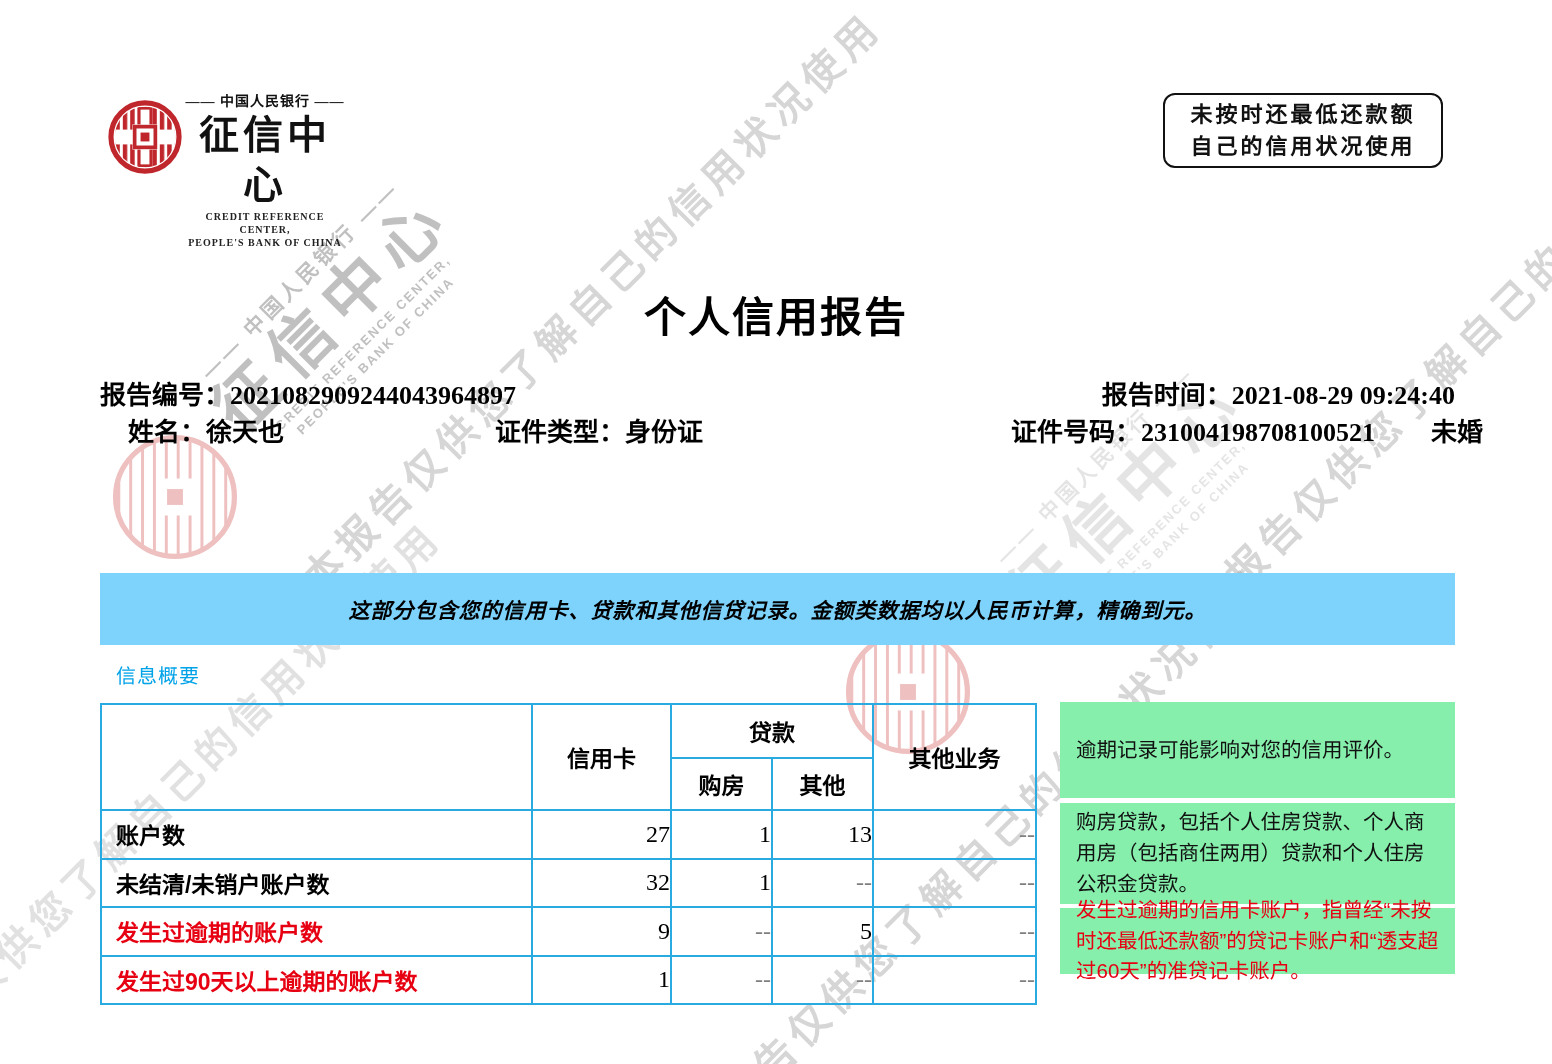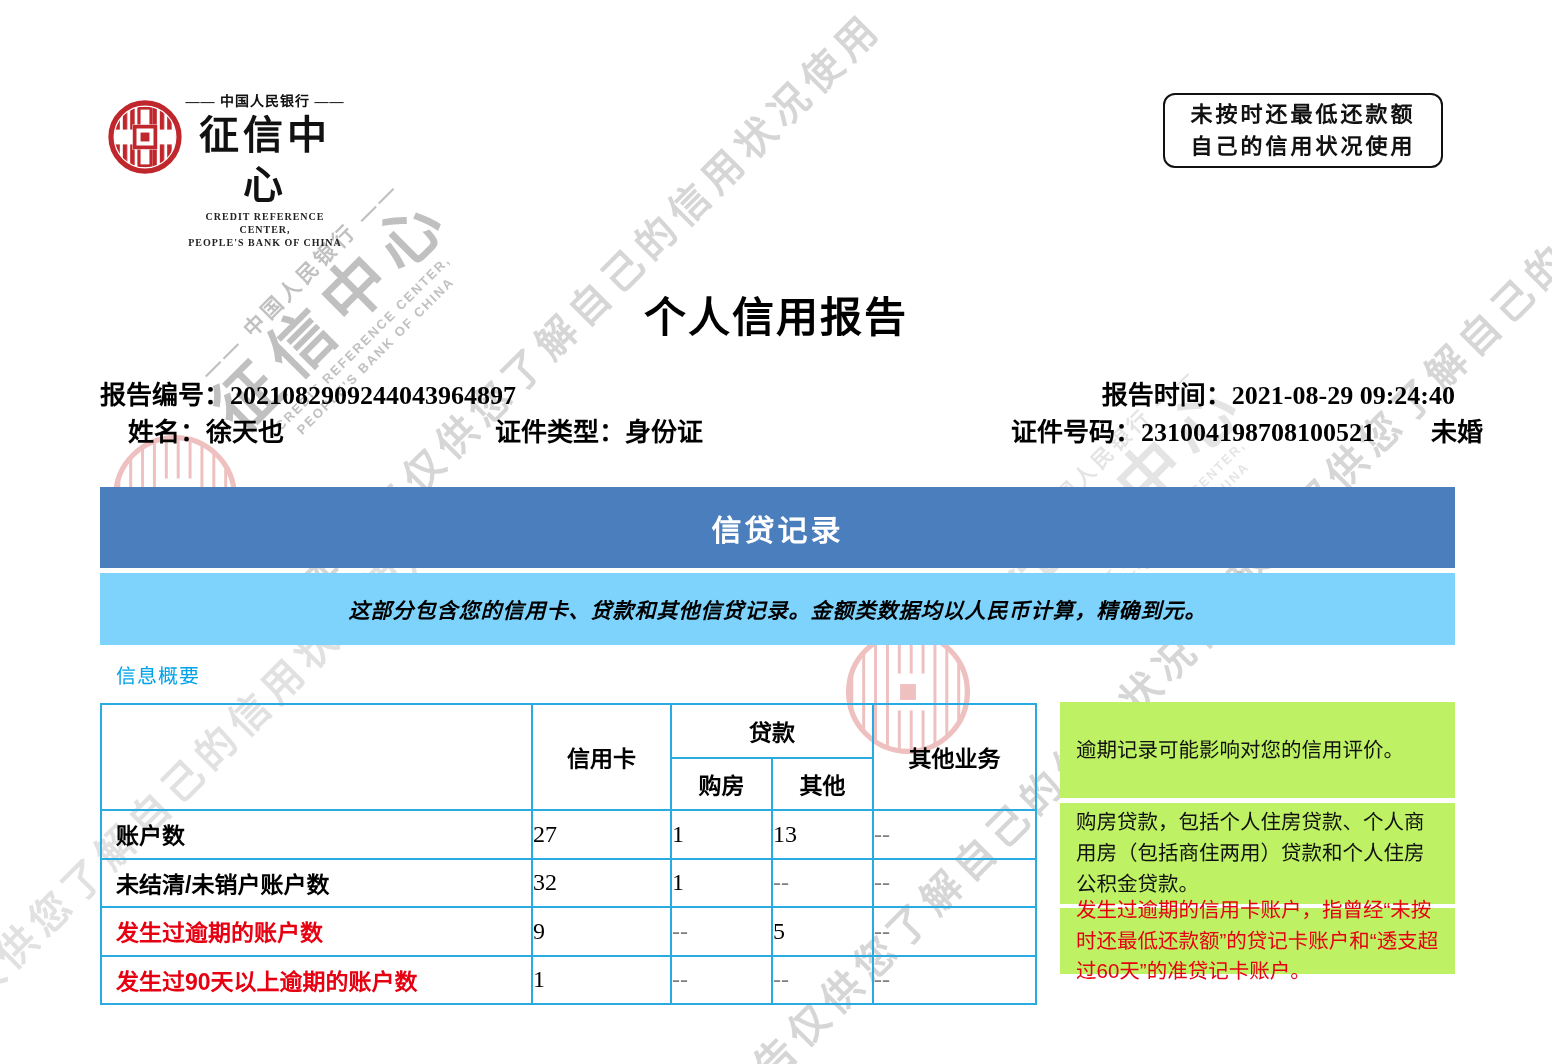--- a/index.html
+++ b/index.html
@@ -53,29 +53,29 @@
   .subbanner-text { font-size:21px; font-weight:bold; font-style:italic; color:#000; letter-spacing:1px; }
 
   
   .section-title { position:absolute; left:100px; top:660px; z-index:2; font-size:20px; font-weight:normal; color:#00a2e8; letter-spacing:1px;margin-left:16px; }
 
   
   .summary-table { position:absolute; left:100px; top:703px; z-index:2; border-collapse:collapse; table-layout:fixed; width:935px; background:transparent; }
   .summary-table td, .summary-table th { border:2px solid #29abe2; background:transparent; }
   .summary-table th { font-size:23px; font-weight:bold; color:#000; text-align:center;border-radius:18px; }
   .summary-table td.lbl { font-size:23px; font-weight:bold; color:#000; text-align:left; padding-left:14px; }
-  .summary-table td.val { font-family:"Liberation Serif", serif; font-size:24px; color:#000; text-align:left; }
+  .summary-table td.val { font-family:"Liberation Serif", serif; font-size:24px; color:#000; text-align:right; }
   .summary-table td.muted { color:#7f7f7f; }
   .summary-table tr.alert td.lbl { color:#e60012; }
   tr.hrow1 { height:54px; } tr.hrow2 { height:52px; }
   tr.drow { height:48.5px; }
 
   
   .notes { position:absolute; left:1060px; top:702px; width:395px; z-index:2; }
-  .note { background:#bef264; display:flex; align-items:center; padding:0 16px; }
+  .note { background:#86efac; display:flex; align-items:center; padding:0 16px; }
   .note p { font-size:20.5px; color:#111; line-height:1.5; }
   .note1 { height:96px; margin-bottom:5px; }
   .note2 { height:101px; margin-bottom:4px; }
   .note3 { height:66px; }
   .note.red p { color:#e60012; }
 </style>
 </head>
 <body>
 
 <div class="page">
@@ -172,23 +172,20 @@
     <span class="meta-label" style="position:absolute; left:0; top:0;">姓名：</span>
     <span class="seg-name-value">徐天也</span>
     <span class="seg-idtype">
       <span class="meta-label">证件类型：</span><span>身份证</span>
     </span>
     <span class="seg-right">
       <span class="meta-label">证件号码：</span><span class="meta-value">231004198708100521</span><span class="marital">未婚</span>
     </span>
   </div>
 
-  <div class="banner">
-    <span class="banner-text">信贷记录</span>
-  </div>
   <div class="subbanner">
     <span class="subbanner-text">这部分包含您的信用卡、贷款和其他信贷记录。金额类数据均以人民币计算，精确到元。</span>
   </div>
 
   <div class="section-title">信息概要</div>
 
   <table class="summary-table">
     <colgroup>
       <col style="width:431px">
         <col style="width:139px">

